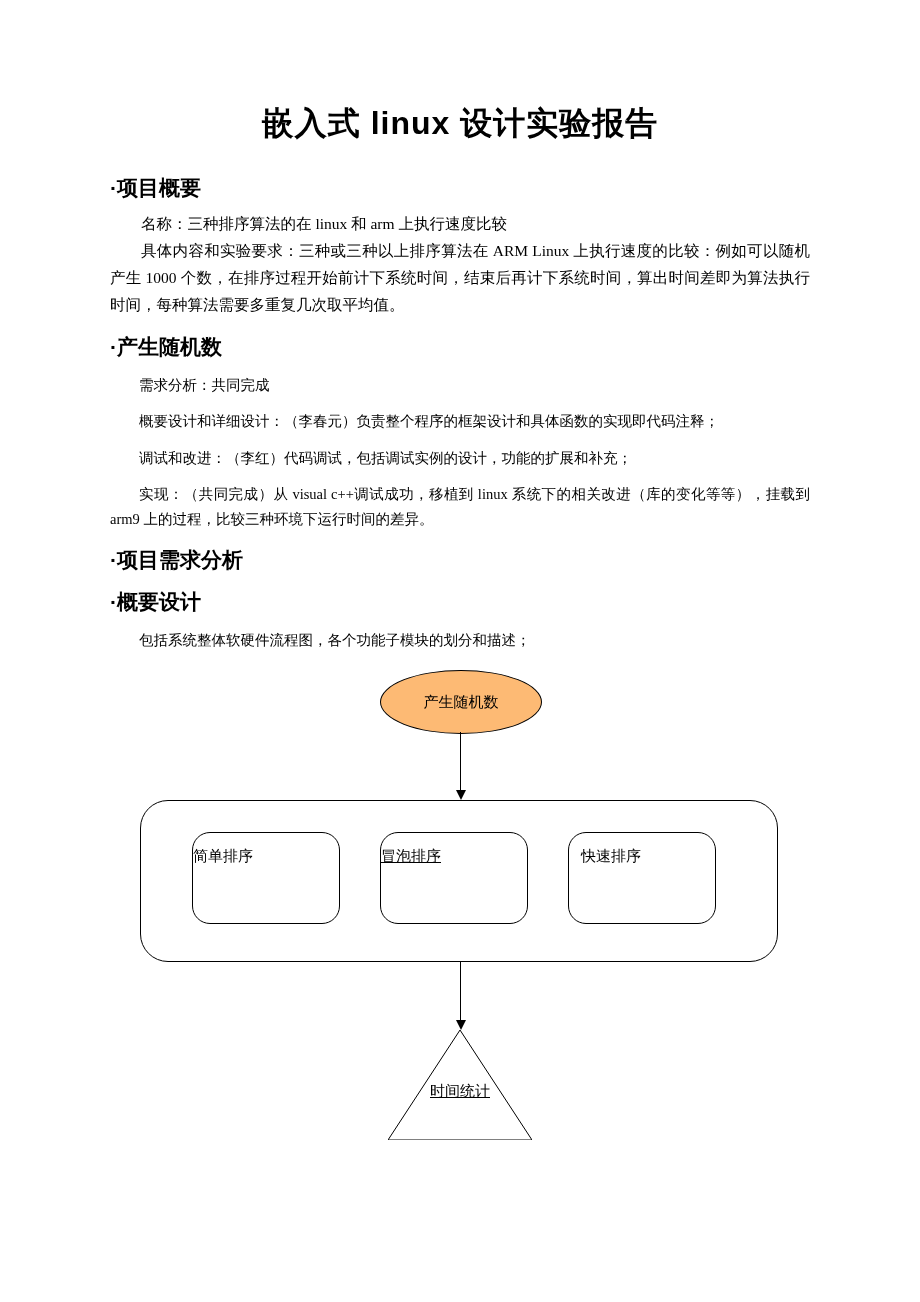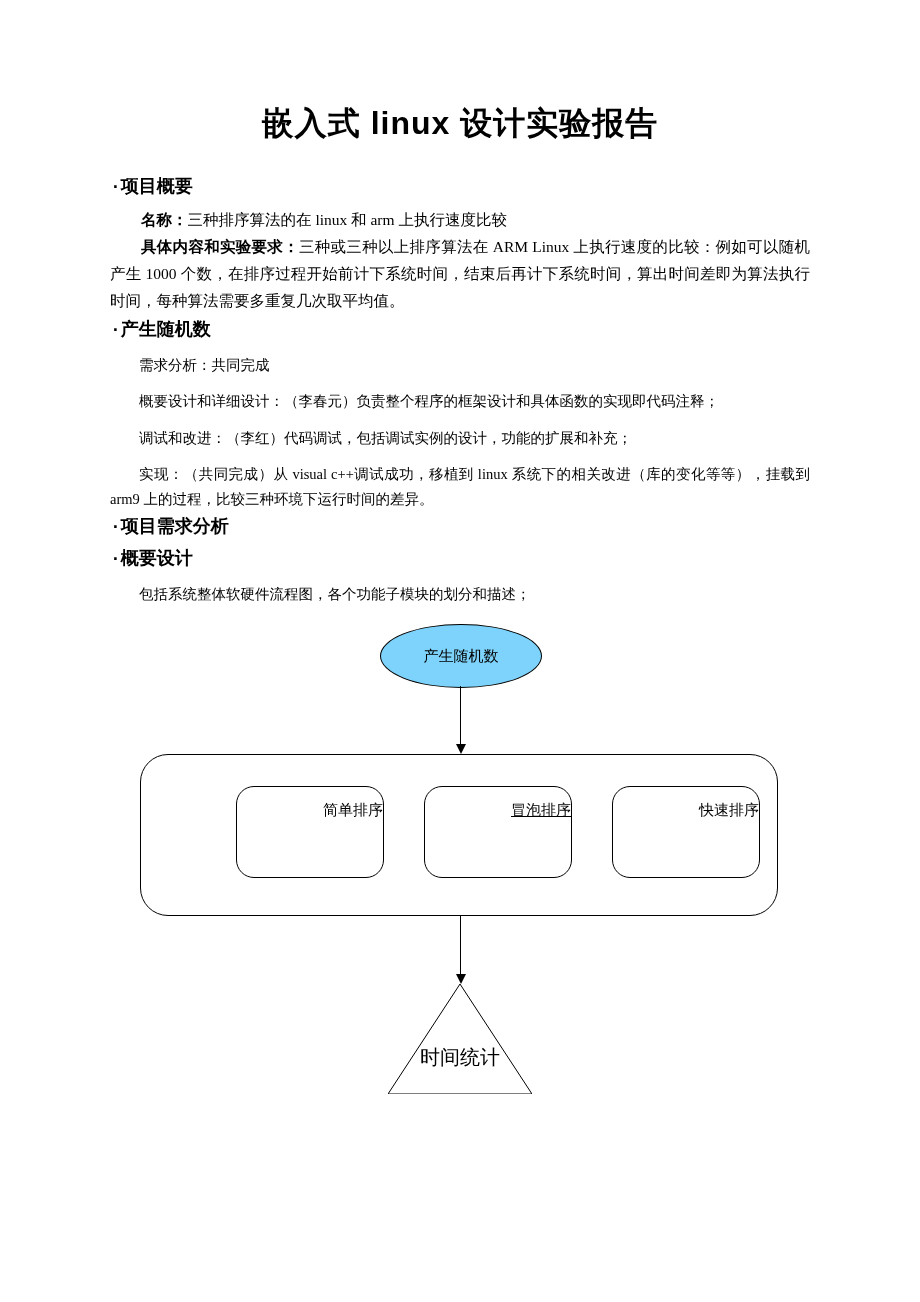--- a/index.html
+++ b/index.html
@@ -15,36 +15,36 @@
   }
   h1.title {
     font-family: "SimHei", "黑体", sans-serif;
     font-weight: bold;
     font-size: 32px;
     text-align: center;
     margin: 7px 0 28px 0;
     letter-spacing: 1px;
   }
   h2.section {
-    font-family: Liberation Mono, monospace;
+    font-family: Liberation Sans, sans-serif;
     font-weight: bold;
-    font-size: 18px;
-    margin: 2px 0 8px 0;
+    font-size: 21px;
+    margin: 14px 0 8px 0;
   }
   p {
     font-size: 15.5px;
     line-height: 1.75;
     margin: 0 0 0 0;
     text-align: justify;
   }
   .indent {
     text-indent: 2em;
   }
   .bold {
-    font-weight: bold;
+    font-weight: normal;
     font-family: "SimHei", "黑体", sans-serif;
   }
   .sub {
     font-size: 14.5px;
     line-height: 1.7;
     text-indent: 2em;
     text-align: justify;
     margin-top: 12px;
   }
   .diagram {
@@ -54,57 +54,57 @@
     margin: 18px auto 0 auto;
   }
   .ellipse {
     position: absolute;
     left: 240px; top: 0;
     width: 160px; height: 62px;
     border: 1px solid #000;
     border-radius: 50%;
     display: flex; align-items: center; justify-content: center;
     font-size: 15px;
-    background: #7dd3fc;
+    background: #fdba74;
   }
   .bigbox {
     position: absolute;
     left: 0; top: 130px;
     width: 636px; height: 160px;
     border: 1px solid #000;
     border-radius: 28px;
     background: #fff;
   }
   .smallbox {
     position: absolute;
     width: 148px; height: 92px;
     border: 1px solid #000;
     border-radius: 18px;
     top: 162px;
-    text-align: right;
+    text-align: left;
     padding-top: 14px;
     font-size: 15px;
     box-sizing: border-box;
     background: #fff;
-    margin-left: 44px;
   }
   .sb1 { left: 52px; }
   .sb2 { left: 240px; text-decoration: underline; }
   .sb3 { left: 428px; padding-left: 12px; }
   .triangle {
     position: absolute;
     left: 248px; top: 360px;
     width: 144px; height: 110px;
   }
   .triangle svg { position:absolute; inset:0; }
   .triangle .label {
     position: absolute;
-    left: 0; right: 0; top: 60px;
+    left: 0; right: 0; top: 52px;
     text-align: center;
-    font-size: 20px;
+    font-size: 15px;
+    text-decoration: underline;
   }
   .vline {
     position: absolute;
     background: #000;
     width: 1px;
   }
   .arrowhead {
     position: absolute;
     width: 0; height: 0;
     border-left: 5px solid transparent;

